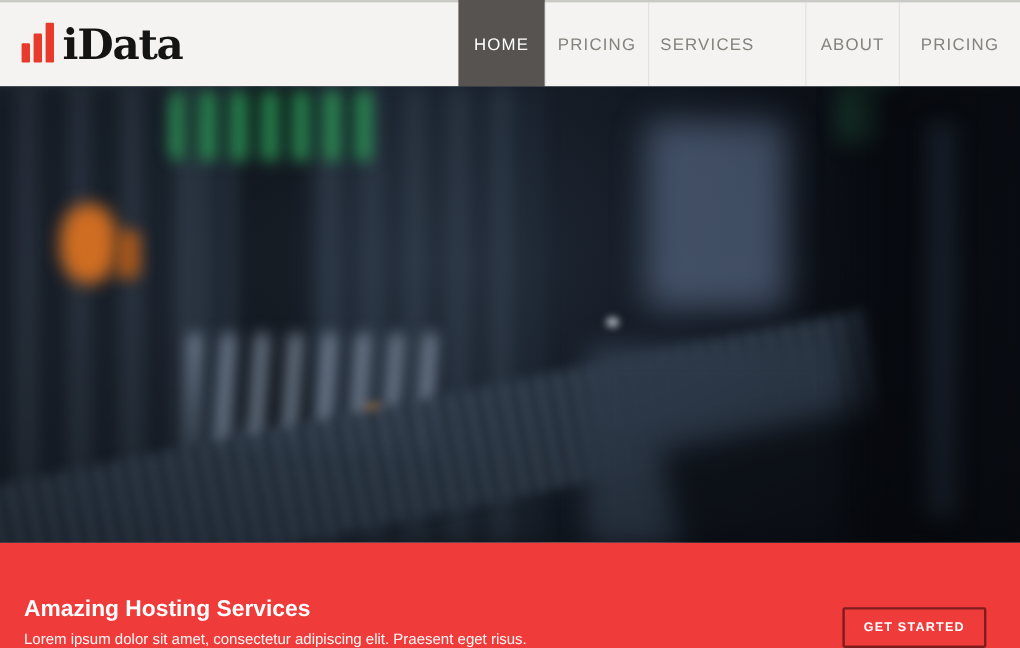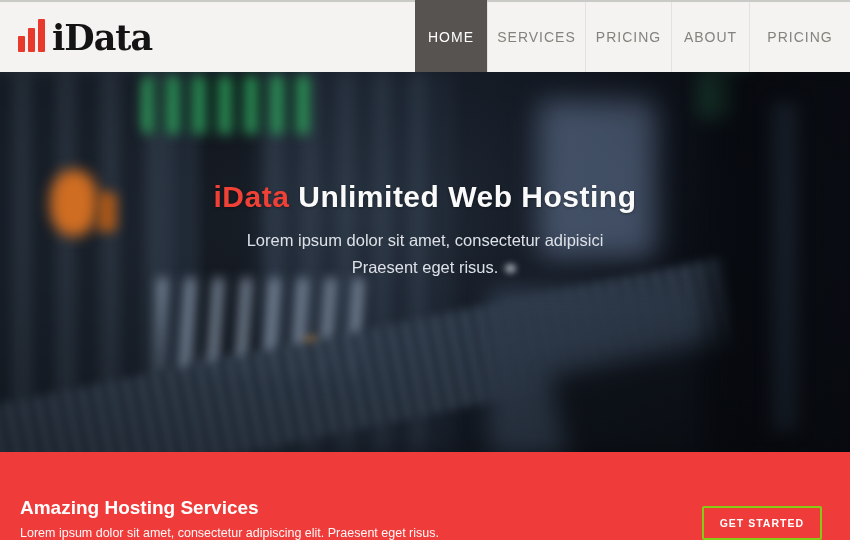--- a/index.html
+++ b/index.html
@@ -26,21 +26,21 @@
   }
   .nav { display:flex; height:100%; align-items:stretch; }
   .nav-item {
     display:flex; align-items:center; justify-content:center;
     font-size:14px; letter-spacing:1px; color:#83837d;
     border-left:1px solid #e2e1dd; cursor:pointer; box-sizing:border-box;
   }
   .nav-home     { width:72px;  background:#565350; color:#ffffff; border-left:none; margin-top:-2px; padding-top:2px;margin-left:48px; }
   .nav-services { width:98px; }
   .nav-pricing  { width:86px; }
-  .nav-about    { width:78px; }
+  .nav-about    { width:78px;margin-left:33px; }
   .nav-features { width:101px; }
 
   
   .hero { position:relative; height:380px; background:#10151d; overflow:hidden; }
   .layer { position:absolute; }
   .l-base { inset:0; background:linear-gradient(100deg,#27303b 0%,#1c242f 30%,#141b25 55%,#0b0f16 80%,#0e1219 100%); }
   .l-rackleft { left:-30px; top:0; width:210px; height:100%;
     background:repeating-linear-gradient(90deg,#2a3440 0 16px,#171e28 16px 44px);
     filter:blur(7px); opacity:.95; }
   .l-rackmid { left:160px; top:0; width:290px; height:100%;
@@ -80,21 +80,21 @@
 
   
   .cta {
     height:88px; box-sizing:border-box; background:#f03b3b;
     display:flex; align-items:flex-end; justify-content:space-between;
     padding:0 28px 0 20px;
   }
   .cta-heading { margin:0 0 7px 0; font-size:19px; font-weight:bold; color:#ffffff; }
   .cta-text { margin:0; font-size:12.5px; color:#ffffff; opacity:.96; }
   .cta-btn {
-    background:transparent; border:2px solid #84cc16; border-radius:2px;
+    background:transparent; border:2px solid #7f1d1d; border-radius:2px;
     color:#ffffff; font-family:"Liberation Sans", sans-serif;
     font-size:10.5px; font-weight:bold; letter-spacing:1px;
     padding:9px 16px; cursor:pointer; white-space:nowrap;
   }
 </style>
 </head>
 <body>
 
 <div class="page">
 
@@ -102,22 +102,22 @@
     <div class="logo">
       <span class="logo-bars">
         <span class="bar bar-1"></span>
           <span class="bar bar-2"></span>
           <span class="bar bar-3"></span>
       </span>
       <span class="logo-text">iData</span>
     </div>
     <div class="nav">
       <div class="nav-item nav-home">HOME</div>
+      <div class="nav-item nav-pricing">PRICING</div>
       <div class="nav-item nav-services">SERVICES</div>
-      <div class="nav-item nav-pricing">PRICING</div>
       <div class="nav-item nav-about">ABOUT</div>
       <div class="nav-item nav-features">PRICING</div>
     </div>
   </div>
 
   <div class="hero">
     <div class="layer l-base"></div>
     <div class="layer l-rackleft"></div>
     <div class="layer l-rackmid"></div>
     <div class="layer l-darkcol"></div>
@@ -129,24 +129,20 @@
     <div class="layer l-panel"></div>
     <div class="layer l-plugs"></div>
     <div class="layer l-diag"></div>
     <div class="layer l-machine"></div>
     <div class="layer l-shadow"></div>
     <div class="layer l-rightdark"></div>
     <div class="layer l-rightcol"></div>
     <div class="layer l-dot"></div>
     <div class="layer l-vignette"></div>
 
-    <div class="hero-text">
-      <h1 class="hero-title"><span class="red">iData</span><span> Unlimited Web Hosting</span></h1>
-      <p class="hero-subtitle"><span>Lorem ipsum dolor sit amet, consectetur adipisici</span><br><span>Praesent eget risus.</span></p>
-    </div>
   </div>
 
   <div class="cta">
     <div>
       <h2 class="cta-heading">Amazing Hosting Services</h2>
       <p class="cta-text">Lorem ipsum dolor sit amet, consectetur adipiscing elit. Praesent eget risus.</p>
     </div>
     <button class="cta-btn">GET STARTED</button>
   </div>
 

